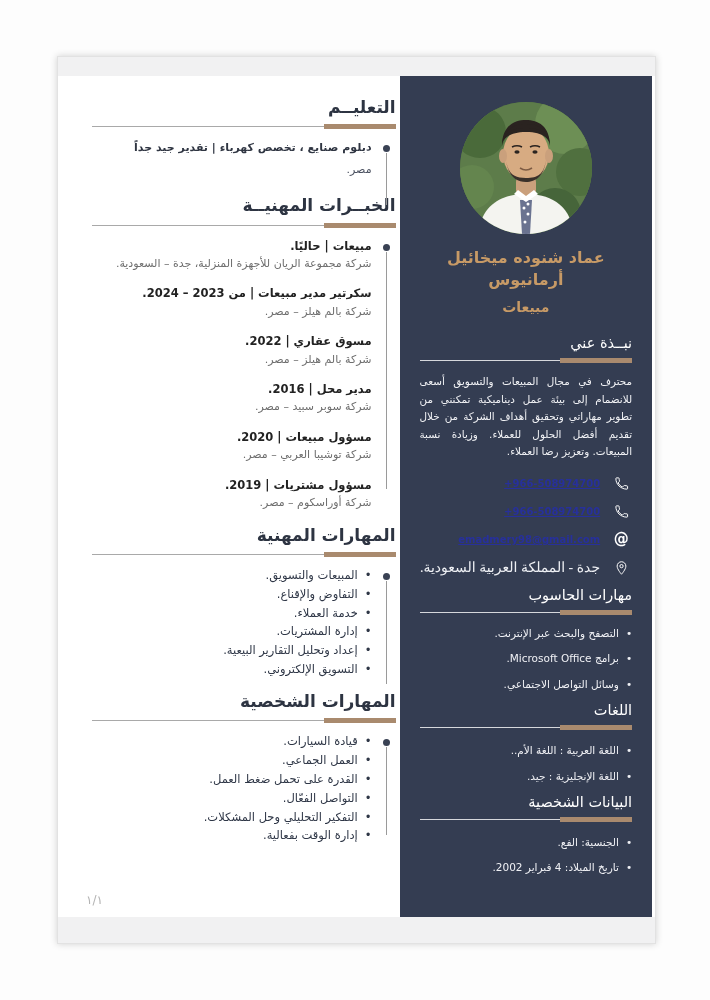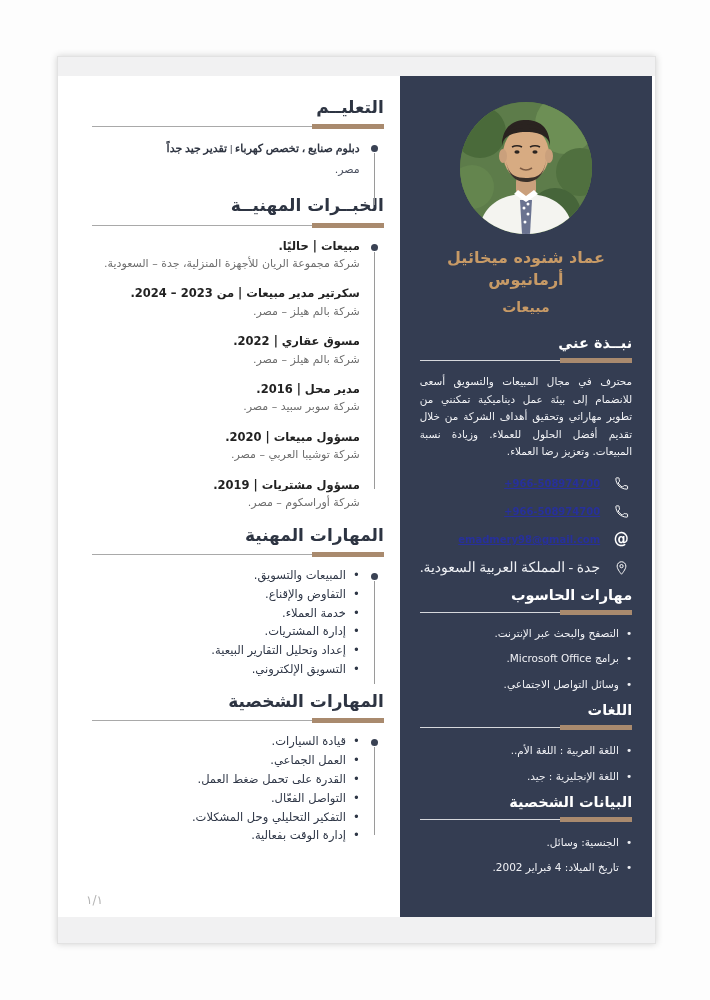--- a/index.html
+++ b/index.html
@@ -4,46 +4,46 @@
 <style>
   html,body{margin:0;padding:0;width:710px;height:1000px;background:#fdfdfd;overflow:hidden;
     font-family:"DejaVu Sans","Liberation Sans",sans-serif;}
   .paper{position:absolute;left:57px;top:56px;width:597px;height:886px;background:#ffffff;
     border:1px solid #e2e2e2;box-shadow:0 0 7px rgba(0,0,0,.18);}
   .band{position:absolute;left:0;right:0;background:#f1f1f2;}
   .band.top{top:0;height:19px;}
   .band.bottom{bottom:0;height:26px;}
   .content{position:absolute;top:19px;bottom:26px;left:0;right:0;display:flex;flex-direction:row;}
   
-  .main-col{width:355px;box-sizing:border-box;padding:14px 16px 0 34px;direction:rtl;}
+  .main-col{width:355px;box-sizing:border-box;padding:14px 4px 0 34px;direction:rtl;}
   .sec-title{font-weight:bold;font-size:17px;color:#2d3442;letter-spacing:0;line-height:1.2;}
   .rule{position:relative;height:5px;margin:7px 0 10px 0;}
   .rule .line{position:absolute;left:0;right:0;top:2px;height:1px;background:#a9a9a9;}
   .rule .accent{position:absolute;right:0;top:0;width:72px;height:5px;background:#a98a6e;}
   .rule.light .line{background:rgba(255,255,255,.8);}
   .timeline{position:relative;padding-right:24px;margin-bottom:6px;}
   .tl-dot{position:absolute;right:6px;top:6px;width:7px;height:7px;border-radius:50%;background:#3a4254;}
   .tl-line{position:absolute;right:9px;top:14px;width:1px;background:#9a9a9a;}
-  .edu-main{font-size:11px;font-weight:bold;color:#2f3542;line-height:1.7;font-family:Liberation Serif, serif;}
+  .edu-main{font-size:11px;font-weight:bold;color:#2f3542;line-height:1.7;}
   .edu-sub{font-size:11px;color:#4b5160;line-height:2.1;}
   .xp-entry{margin-bottom:13px;}
   .xp-role{font-size:11.5px;font-weight:bold;color:#222;line-height:1.5;}
   .xp-co{font-size:11px;color:#6e6e6e;line-height:1.6;}
   ul.plain{list-style:none;margin:0;padding:0;}
   ul.skills li{font-size:11.5px;color:#2e3646;line-height:1.55;margin-bottom:1px;}
   ul.skills li::before{content:"•";margin-left:7px;color:#2e3646;}
   .page-num{position:absolute;left:28px;bottom:36px;font-size:12px;color:#b3b3b3;direction:rtl;}
   
   .sidebar{width:262px;background:#343d52;box-sizing:border-box;padding:26px 20px 0 20px;direction:rtl;color:#fff;}
   .side-sliver{width:3px;background:#fff;}
   .photo-wrap{width:132px;height:132px;margin:0 auto;border-radius:50%;overflow:hidden;background:#4c6b3f;}
   .side-name{margin-top:13px;text-align:center;font-weight:bold;font-size:16px;color:#c79a66;line-height:1.35;}
   .side-job{margin-top:9px;text-align:center;font-weight:bold;font-size:14px;color:#c79a66;}
   .side-sec{margin-top:20px;}
-  .side-title{font-weight:bold;font-size:14.5px;color:#ffffff;}
+  .side-title{font-weight:normal;font-size:14.5px;color:#ffffff;}
   .about-text{margin-top:7px;font-size:10.4px;line-height:1.68;text-align:justify;color:#f2f3f6;}
   .contact{margin-top:14px;text-align:center;}
   .c-row{display:flex;align-items:center;justify-content:flex-start;gap:10px;margin-bottom:10px;min-height:18px;}
   .c-icon{width:22px;height:18px;flex:0 0 22px;display:flex;align-items:center;justify-content:center;}
   .c-link{font-size:10px;font-weight:bold;color:#27309b;text-decoration:underline;direction:ltr;unicode-bidi:isolate;}
   .c-text{font-size:14px;color:#eef0f4;font-family:Liberation Serif, serif;}
   ul.side-list li{font-size:10.5px;color:#f0f1f5;line-height:1.6;margin-bottom:9px;}
   ul.side-list li::before{content:"•";margin-left:7px;color:#f0f1f5;}
   .at-glyph{font-size:15px;font-weight:bold;color:#fff;line-height:1;}
   svg{display:block;}
@@ -252,21 +252,21 @@
         </ul>
       </div>
 
       <div class="side-sec" style="margin-top:4px">
         <div class="side-title">البيانات الشخصية</div>
         <div class="rule light">
           <span class="line"></span>
           <span class="accent"></span>
         </div>
         <ul class="plain side-list" style="margin-top:12px">
-          <li>الجنسية: وسائل.</li>
+          <li>الجنسية: الفع.</li>
           <li>تاريخ الميلاد: 4 فبراير 2002.</li>
         </ul>
       </div>
     </div>
 
     <div class="side-sliver"></div>
   </div>
 
   <div class="page-num">١/١</div>
 </div>

